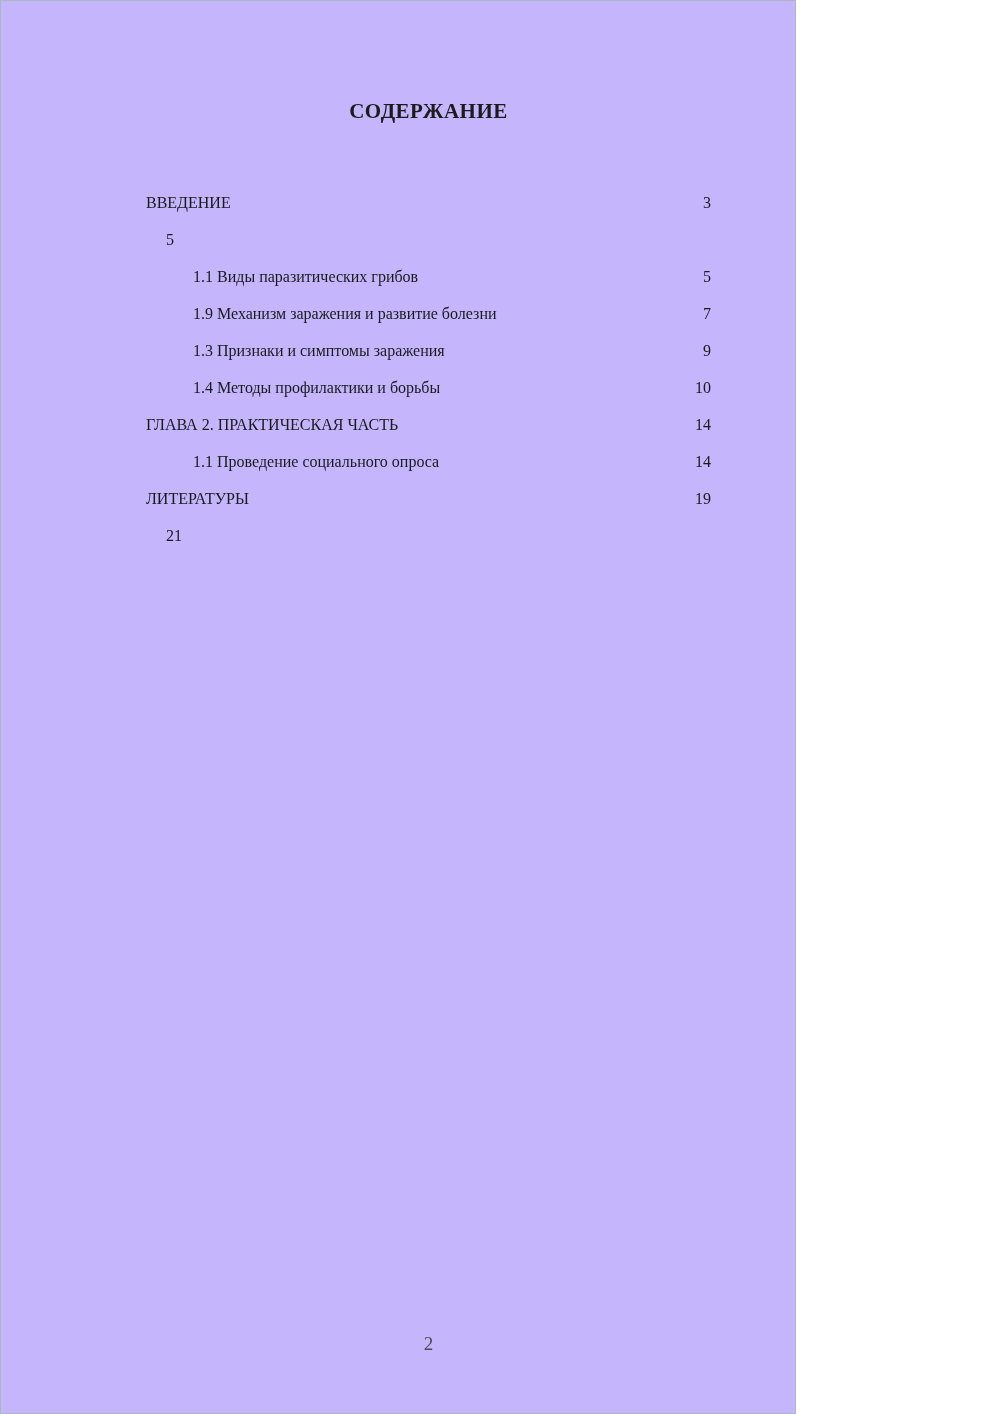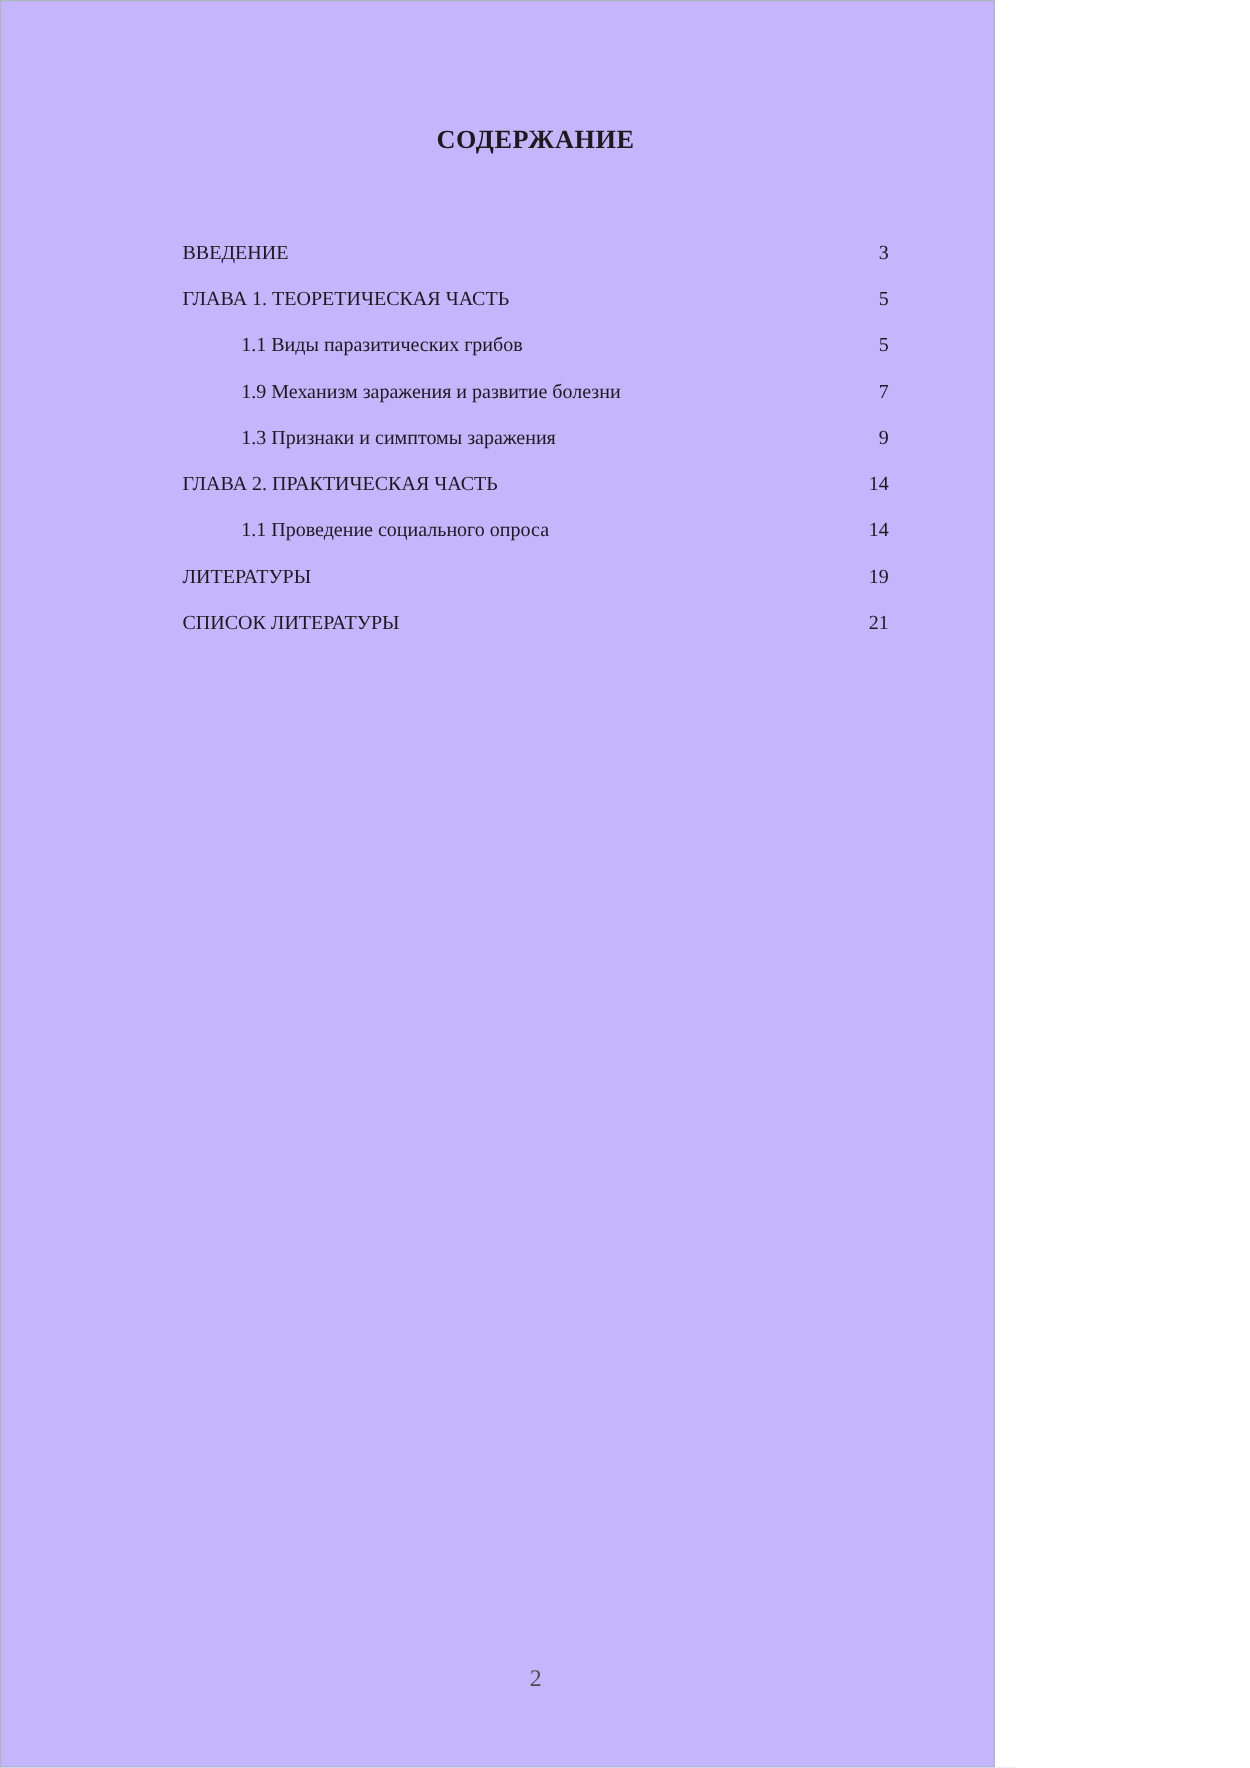--- a/index.html
+++ b/index.html
@@ -67,48 +67,50 @@
 <div class="page">
   <div class="content">
     <div class="doc-title">СОДЕРЖАНИЕ</div>
 
     <div class="toc-list">
         <div class="toc-entry">
     <span class="toc-label">ВВЕДЕНИЕ</span>
     <span class="toc-page">3</span>
   </div>
         <div class="toc-entry">
-    <span class="toc-label">ГЛАВА 1. ТЕОРЕТИЧЕСКАЯ ЧАСТЬ</span>
     <span class="toc-page">5</span>
   </div>
         <div class="toc-entry indented">
     <span class="toc-label">1.1 Виды паразитических грибов</span>
     <span class="toc-page">5</span>
   </div>
         <div class="toc-entry indented">
     <span class="toc-label">1.9 Механизм заражения и развитие болезни</span>
     <span class="toc-page">7</span>
   </div>
         <div class="toc-entry indented">
     <span class="toc-label">1.3 Признаки и симптомы заражения</span>
     <span class="toc-page">9</span>
   </div>
+        <div class="toc-entry indented">
+    <span class="toc-label">1.4 Методы профилактики и борьбы</span>
+    <span class="toc-page">10</span>
+  </div>
         <div class="toc-entry">
     <span class="toc-label">ГЛАВА 2. ПРАКТИЧЕСКАЯ ЧАСТЬ</span>
     <span class="toc-page">14</span>
   </div>
         <div class="toc-entry indented">
     <span class="toc-label">1.1 Проведение социального опроса</span>
     <span class="toc-page">14</span>
   </div>
         <div class="toc-entry">
     <span class="toc-label">ЛИТЕРАТУРЫ</span>
     <span class="toc-page">19</span>
   </div>
         <div class="toc-entry">
-    <span class="toc-label">СПИСОК ЛИТЕРАТУРЫ</span>
     <span class="toc-page">21</span>
   </div>
       </div>
   </div>
 
   <div class="footer-page-number">2</div>
 </div>
 
 </body></html>

